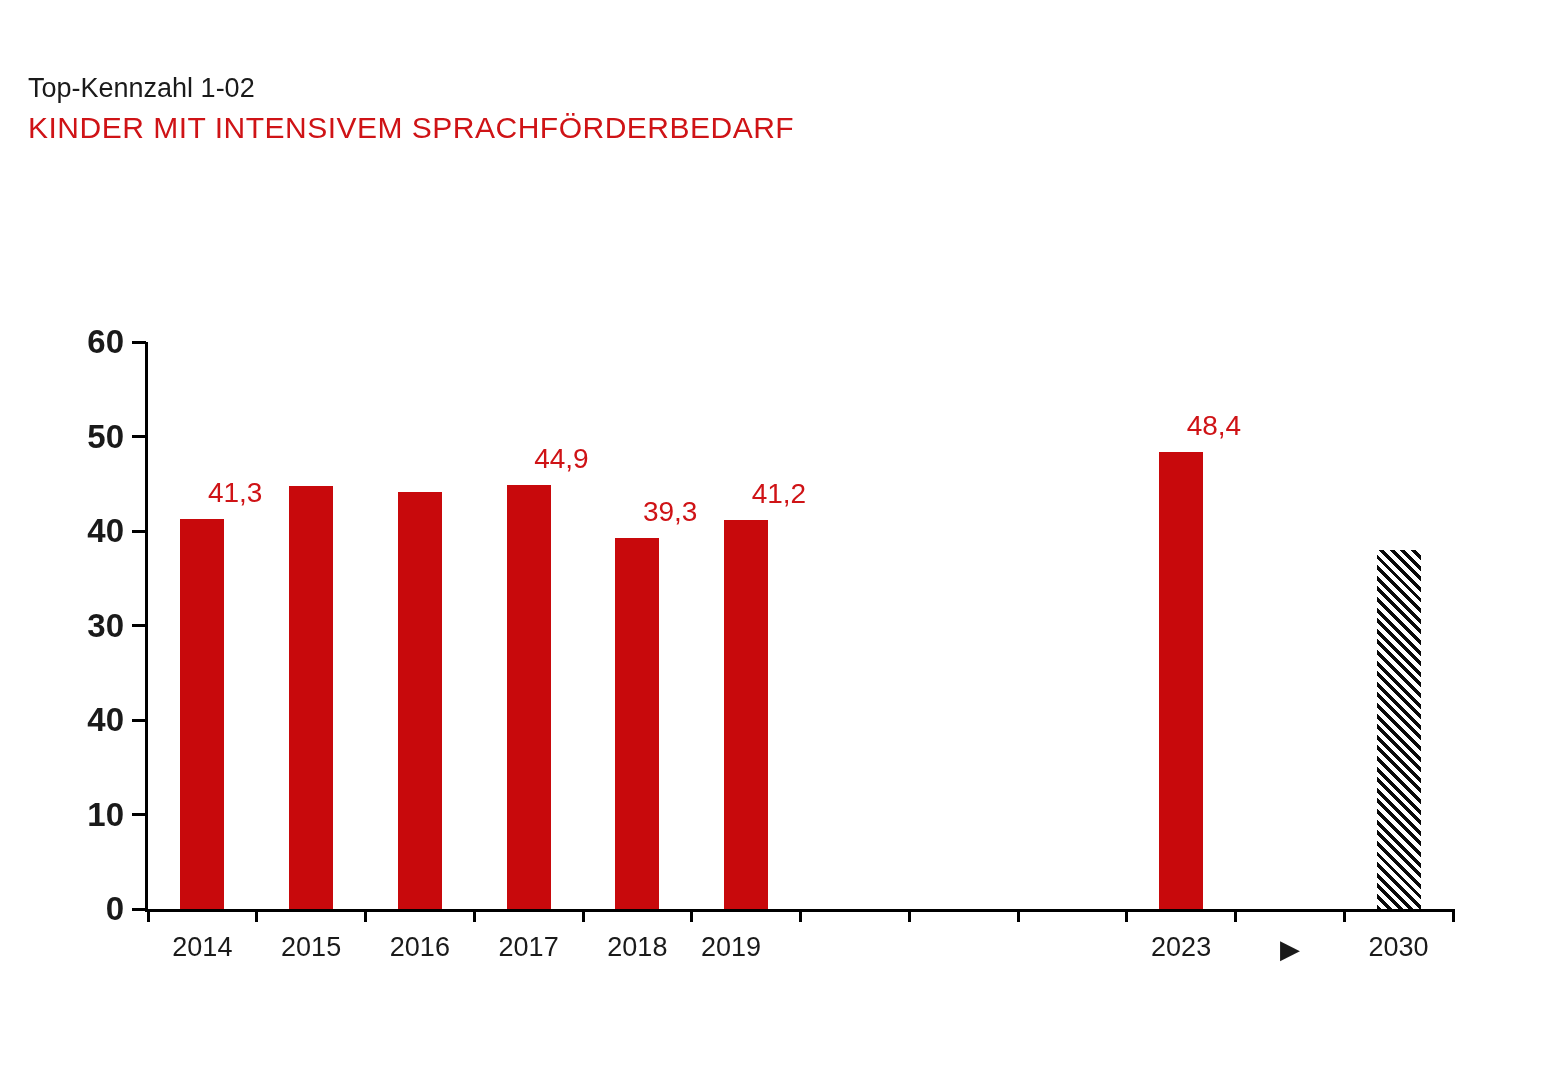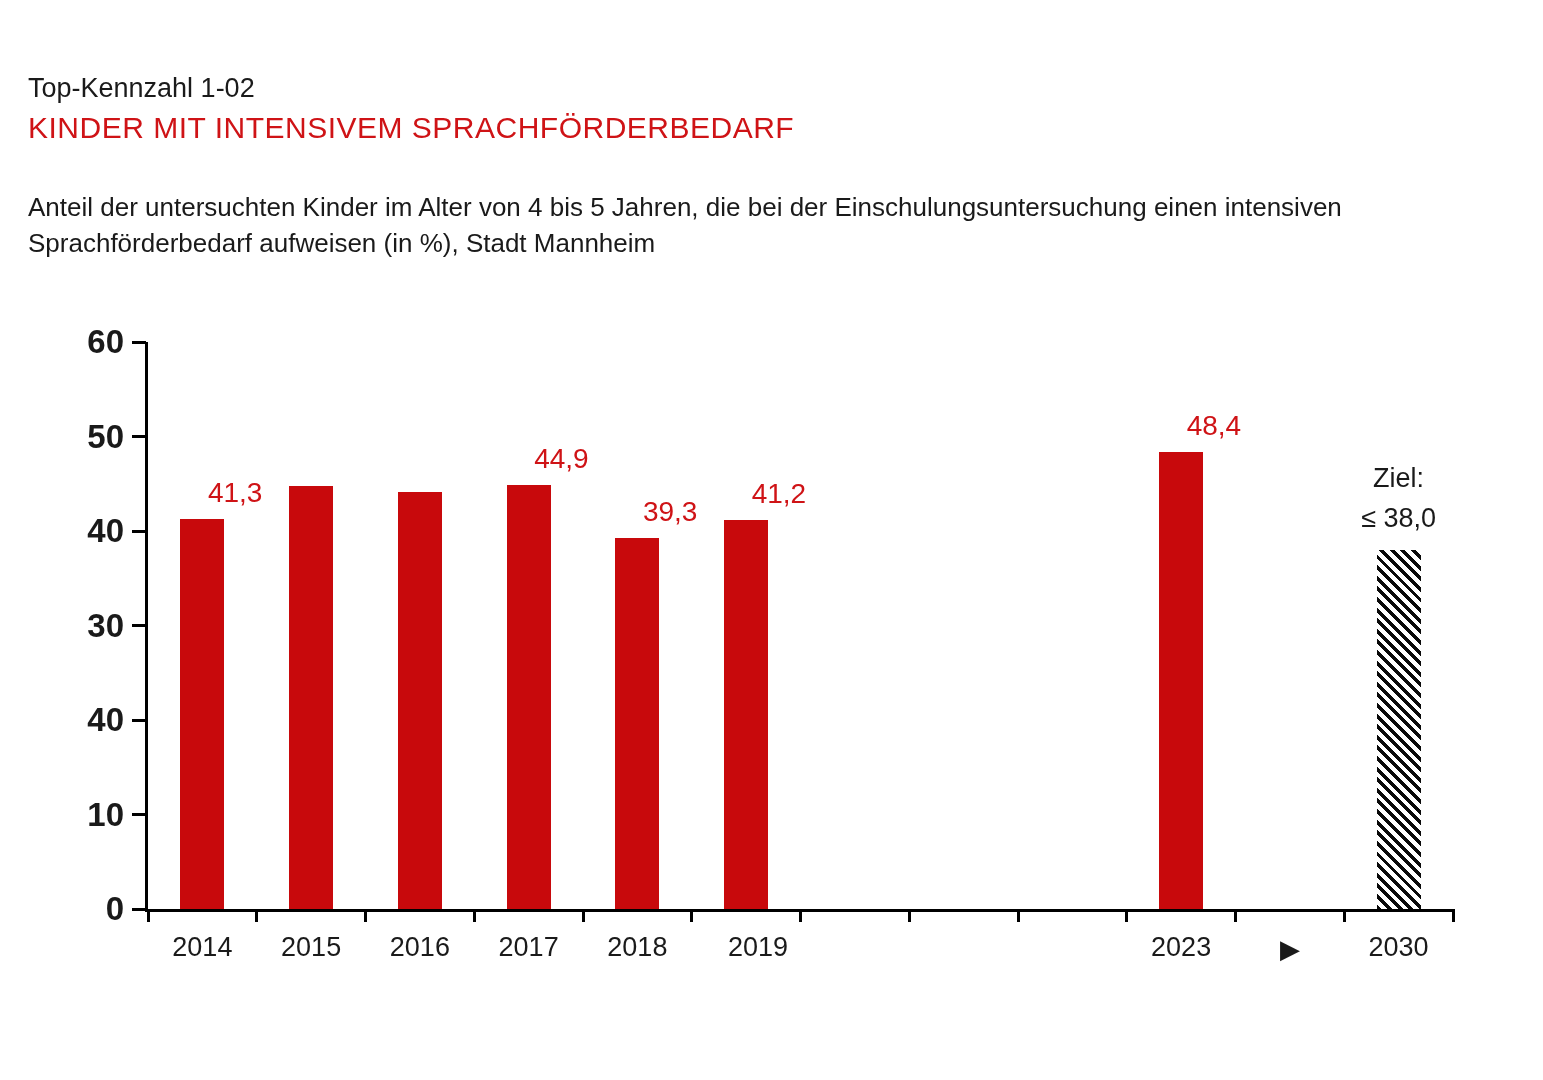--- a/index.html
+++ b/index.html
@@ -45,24 +45,20 @@
   }
   .year-label.arrow{font-size:26px;padding-top:2px;}
   .source{position:absolute;left:28px;top:988px;font-size:26px;line-height:32px;}
 </style>
 </head>
 <body>
 
 <div class="page">
   <div class="kennzahl">Top-Kennzahl 1-02</div>
   <h1 class="title">KINDER MIT INTENSIVEM SPRACHFÖRDERBEDARF</h1>
-  <div class="subtitle">
-    <div>Anteil der untersuchten Kinder im Alter von 4 bis 5 Jahren, die bei der Einschulungsuntersuchung einen intensiven</div>
-    <div>Sprachförderbedarf aufweisen (in %), Stadt Mannheim</div>
-  </div>
 
   <div class="plot" id="plot">
       <div class="ytick" style="bottom: -1.5px;"></div>
       <div class="ylabel" style="bottom: -16px;">0</div>
       <div class="ytick" style="bottom: 93px;"></div>
       <div class="ylabel" style="bottom: 78.5px;">10</div>
       <div class="ytick" style="bottom: 187.5px;"></div>
       <div class="ylabel" style="bottom: 173px;">40</div>
       <div class="ytick" style="bottom: 282px;"></div>
       <div class="ylabel" style="bottom: 267.5px;">30</div>
@@ -93,26 +89,22 @@
       <div class="bar solid" style="left: 249.875px; height: 416.745px;"></div>
       <div class="year-label" style="left: 211.875px;">2016</div>
       <div class="bar solid" style="left: 358.625px; height: 424.305px;"></div>
       <div class="value-label" style="left: 320.625px; bottom: 435.305px;">44,9</div>
       <div class="year-label" style="left: 320.625px;">2017</div>
       <div class="bar solid" style="left: 467.375px; height: 371.385px;"></div>
       <div class="value-label" style="left: 429.375px; bottom: 382.385px;">39,3</div>
       <div class="year-label" style="left: 429.375px;">2018</div>
       <div class="bar solid" style="left: 576.125px; height: 389.34px;"></div>
       <div class="value-label" style="left: 538.125px; bottom: 400.34px;">41,2</div>
-      <div class="year-label" style="left: 550px;">2019</div>
+      <div class="year-label" style="left: 523px;">2019</div>
       <div class="bar solid" style="left: 1011.12px; height: 457.38px;"></div>
       <div class="value-label" style="left: 973.125px; bottom: 468.38px;">48,4</div>
       <div class="year-label" style="left: 973.125px;">2023</div>
       <div class="bar hatched" style="left: 1228.62px; height: 359.1px;"></div>
-      <div class="ziel" style="left: 1165.62px; bottom: 371.1px;">
-        <div>Ziel:</div>
-        <div>≤ 38,0</div>
-      </div>
       <div class="year-label" style="left: 1190.62px;">2030</div>
       <div class="year-label arrow" style="left: 1081.88px;">▶</div>
     </div>
 
 </div>
 
 </body></html>

